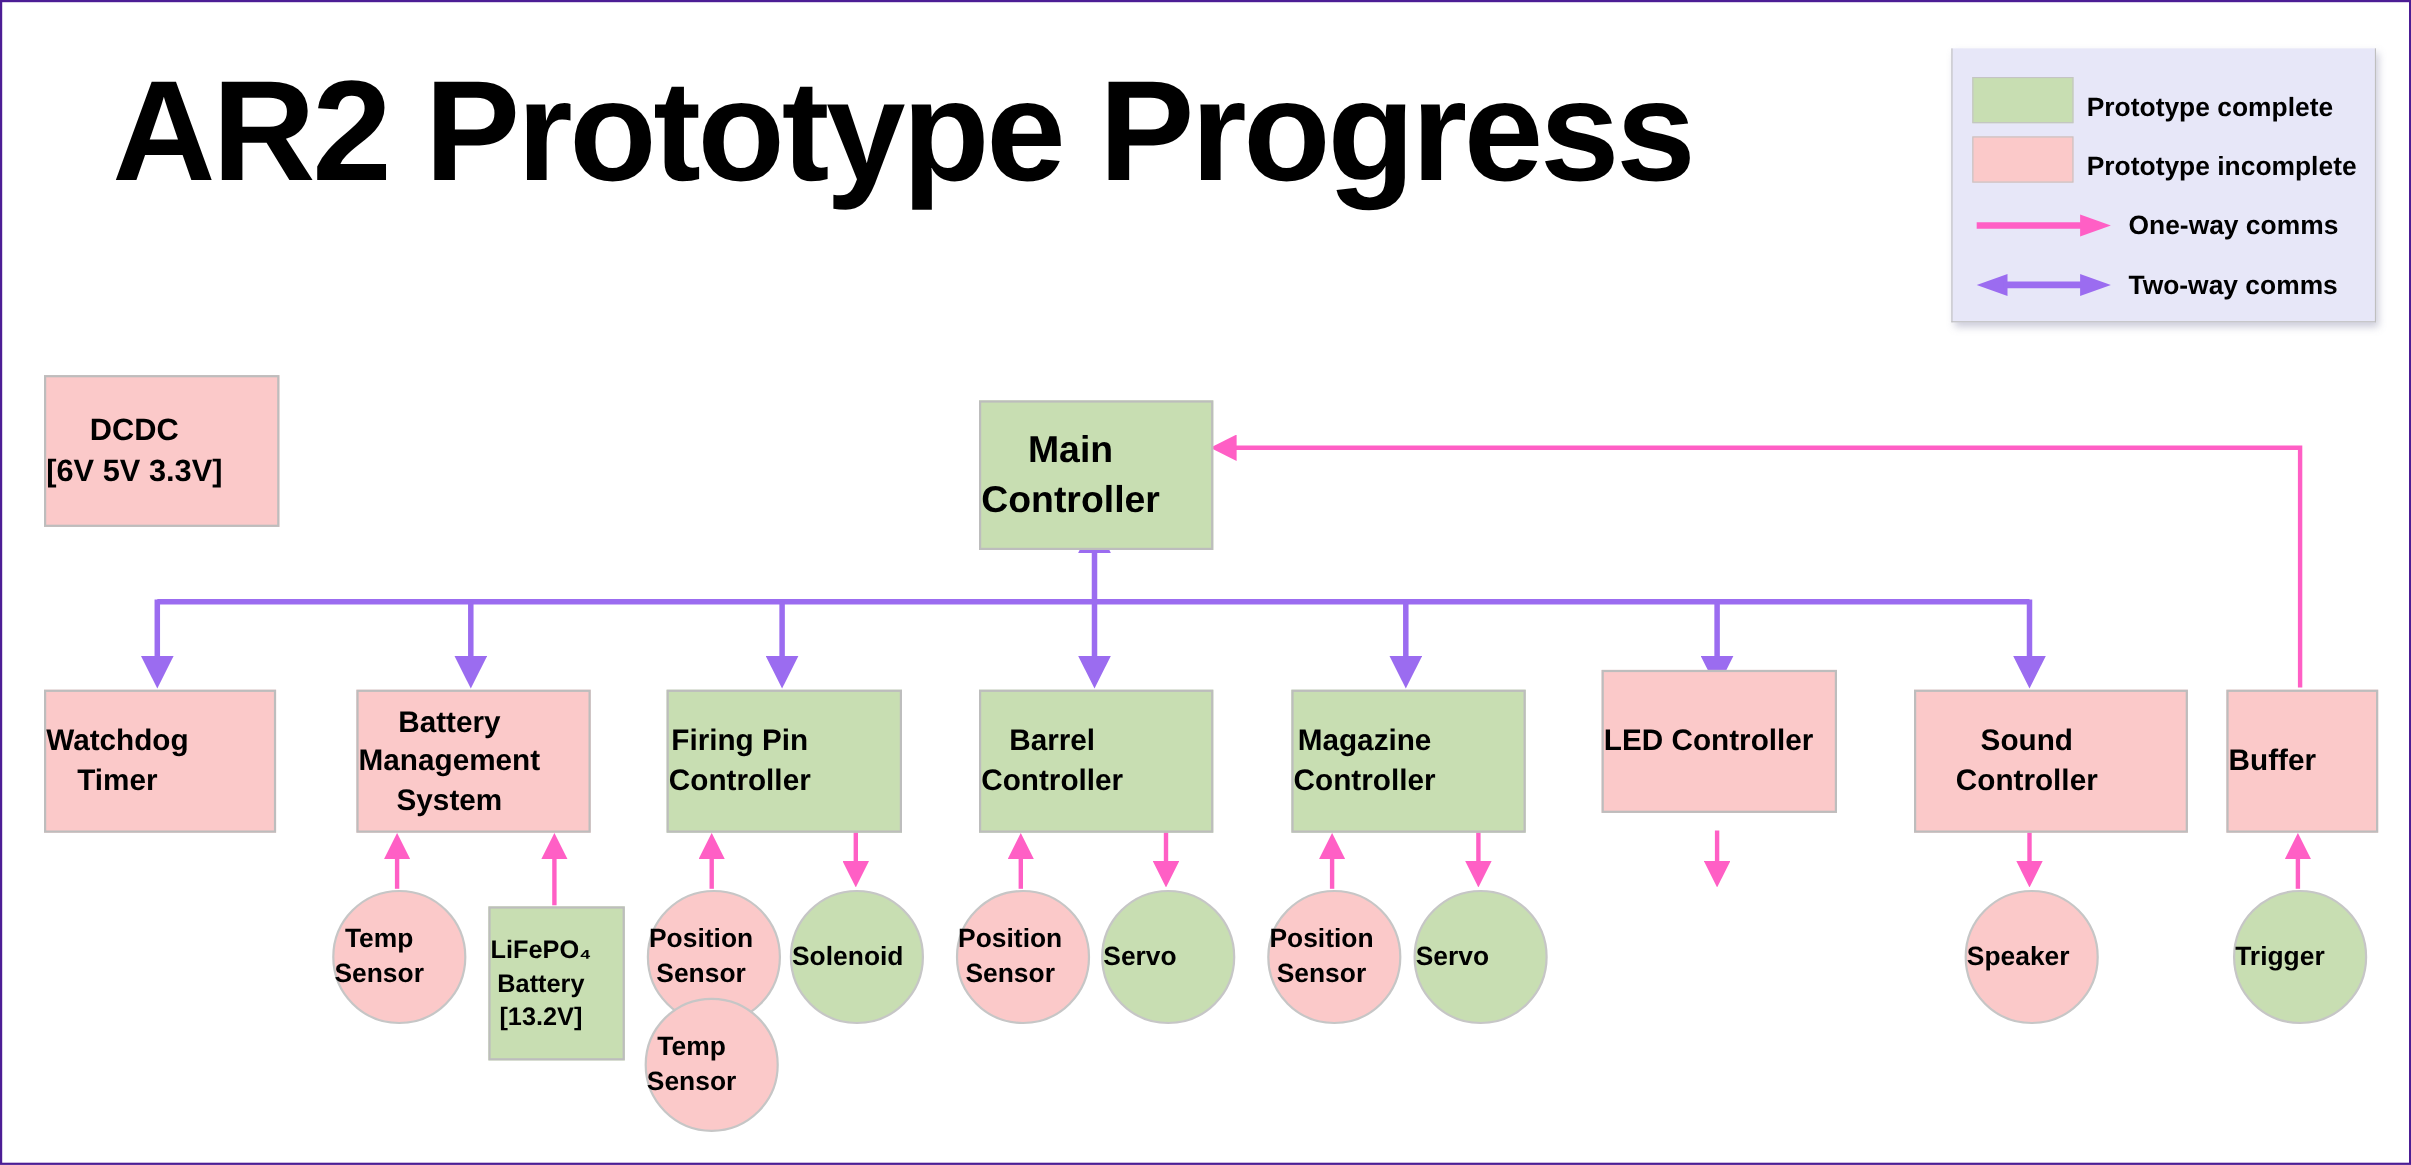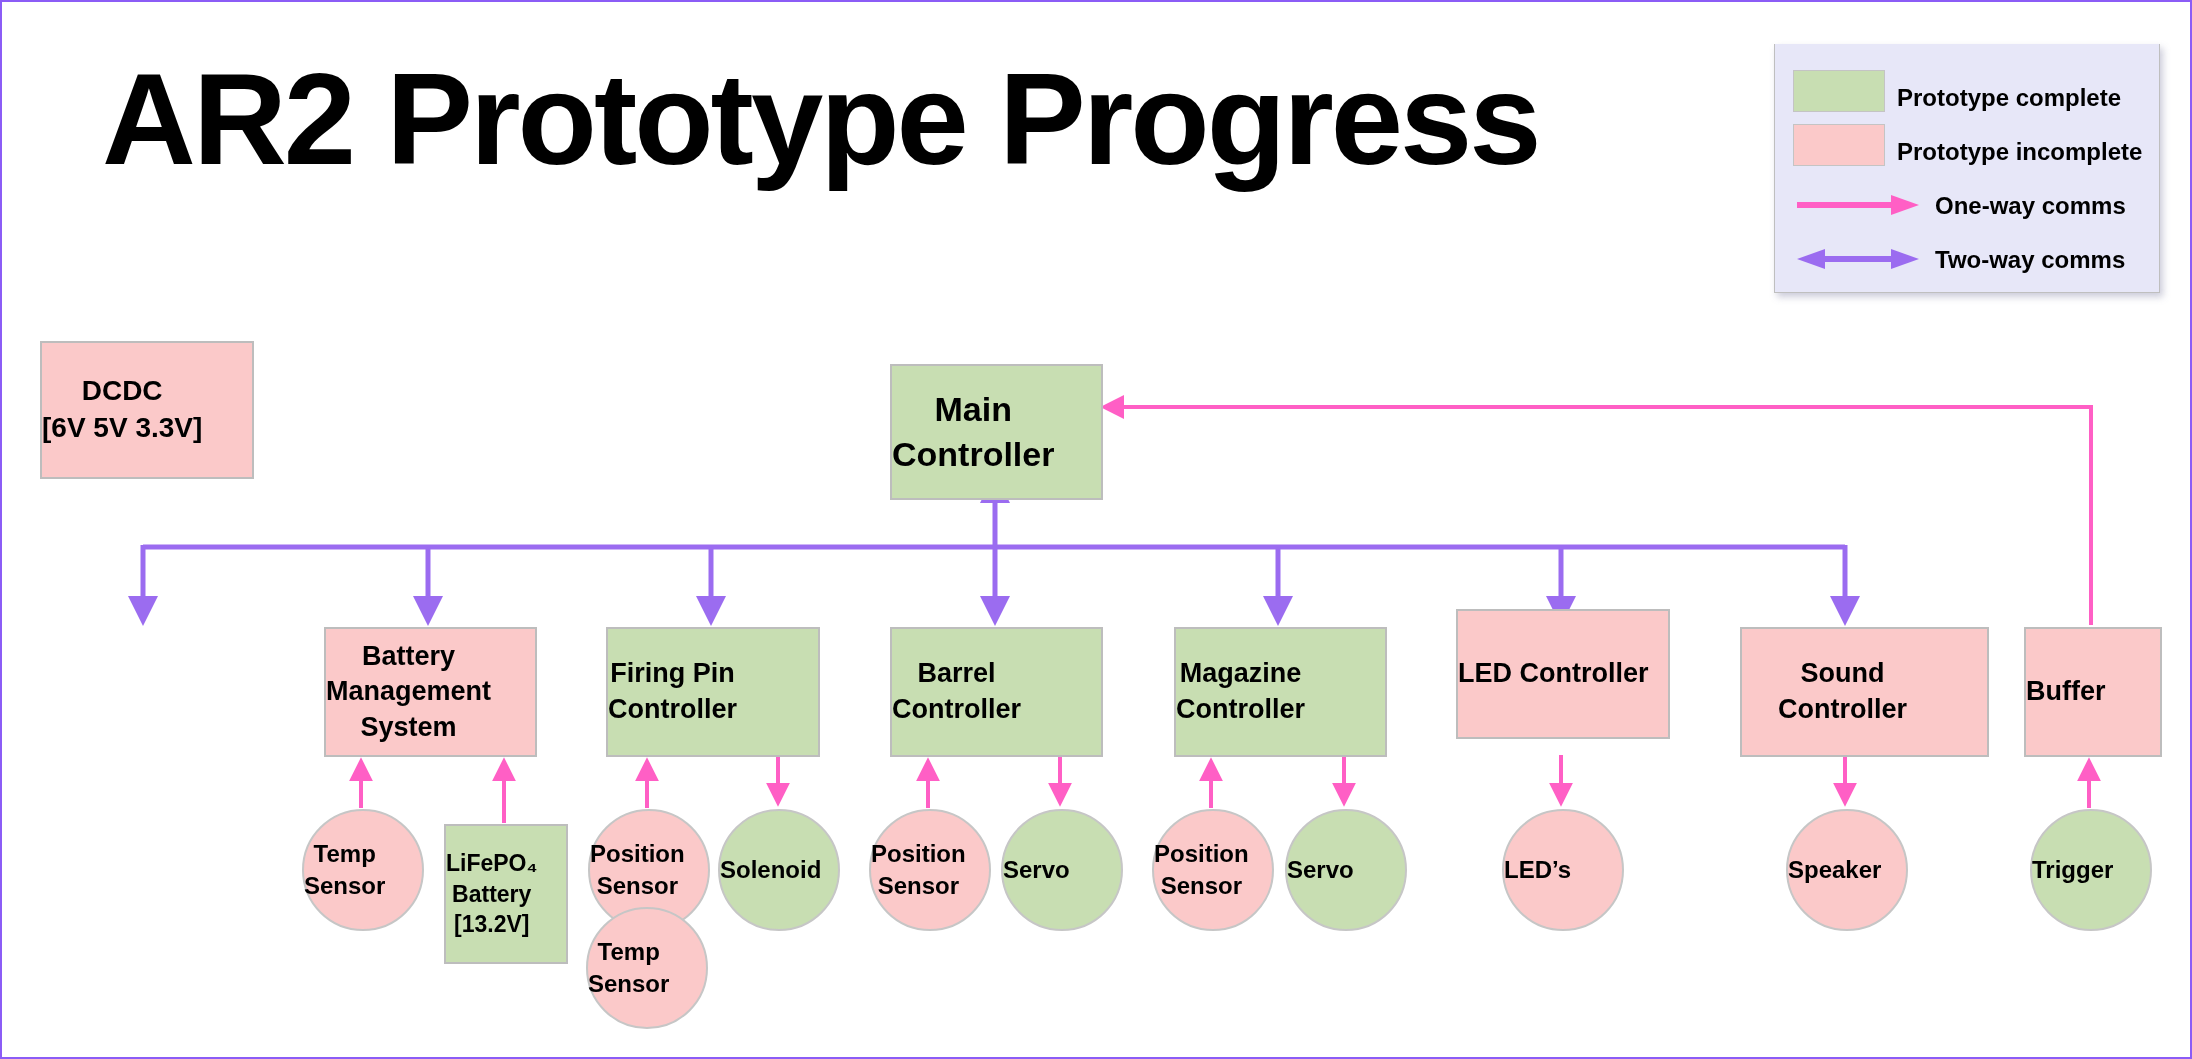--- a/index.html
+++ b/index.html
@@ -1,21 +1,21 @@
 <!DOCTYPE html>
 <html><head>
 <meta charset="utf-8">
 <style>
   html,body{margin:0;padding:0;background:#ffffff;}
   #page{
     position:relative;
     width:2192px;height:1059px;
     box-sizing:border-box;
     background:#ffffff;
-    border:2px solid #8b5cf6;
+    border:2px solid #4c1d95;
     font-family:"Liberation Sans","DejaVu Sans",sans-serif;
     overflow:hidden;
   }
   #wires{position:absolute;left:0;top:0;width:2192px;height:1059px;}
   .page-title{
     position:absolute;left:100px;top:42px;
     font-size:130px;font-weight:bold;letter-spacing:-3px;
     color:#000;white-space:nowrap;
   }
   .node{
@@ -120,20 +120,24 @@
   <div class="node box incomplete f-dcdc" style="left:38px;top:339px;width:210px;height:134px;">
     <div class="lbl">DCDC
 [6V 5V 3.3V]</div>
     </div>
 
   <div class="node box complete f-main" style="left:888px;top:341px;width:209px;height:132px;margin-top:21px;">
     <div class="lbl">Main
 Controller</div>
     </div>
 
+  <div class="node box incomplete f-row" style="left:38px;top:625px;width:207px;height:126px;">
+    <div class="lbl">Watchdog
+Timer</div>
+    </div>
 
   <div class="node box incomplete f-row" style="left:322px;top:625px;width:209px;height:126px;">
     <div class="lbl">Battery
 Management
 System</div>
     </div>
 
   <div class="node box complete f-row" style="left:604px;top:625px;width:210px;height:126px;">
     <div class="lbl">Firing Pin
 Controller</div>
@@ -198,23 +202,20 @@
 
   <div class="node circle incomplete f-circ" style="left:1150px;top:807px;width:118px;height:118px;">
     <div class="lbl">Position
 Sensor</div>
     </div>
 
   <div class="node circle complete f-circ" style="left:1283px;top:807px;width:118px;height:118px;">
     <div class="lbl">Servo</div>
     </div>
 
-  <div class="node circle incomplete f-circ" style="left:1500px;top:807px;width:118px;height:118px;">
-    <div class="lbl">LED’s</div>
-    </div>
 
   <div class="node circle complete f-circ" style="left:2028px;top:807px;width:118px;height:118px;">
     <div class="lbl">Trigger</div>
     </div>
 
   <div class="node circle incomplete f-circ" style="left:1784px;top:807px;width:118px;height:118px;">
     <div class="lbl">Speaker</div>
     </div>
 
 </div>

